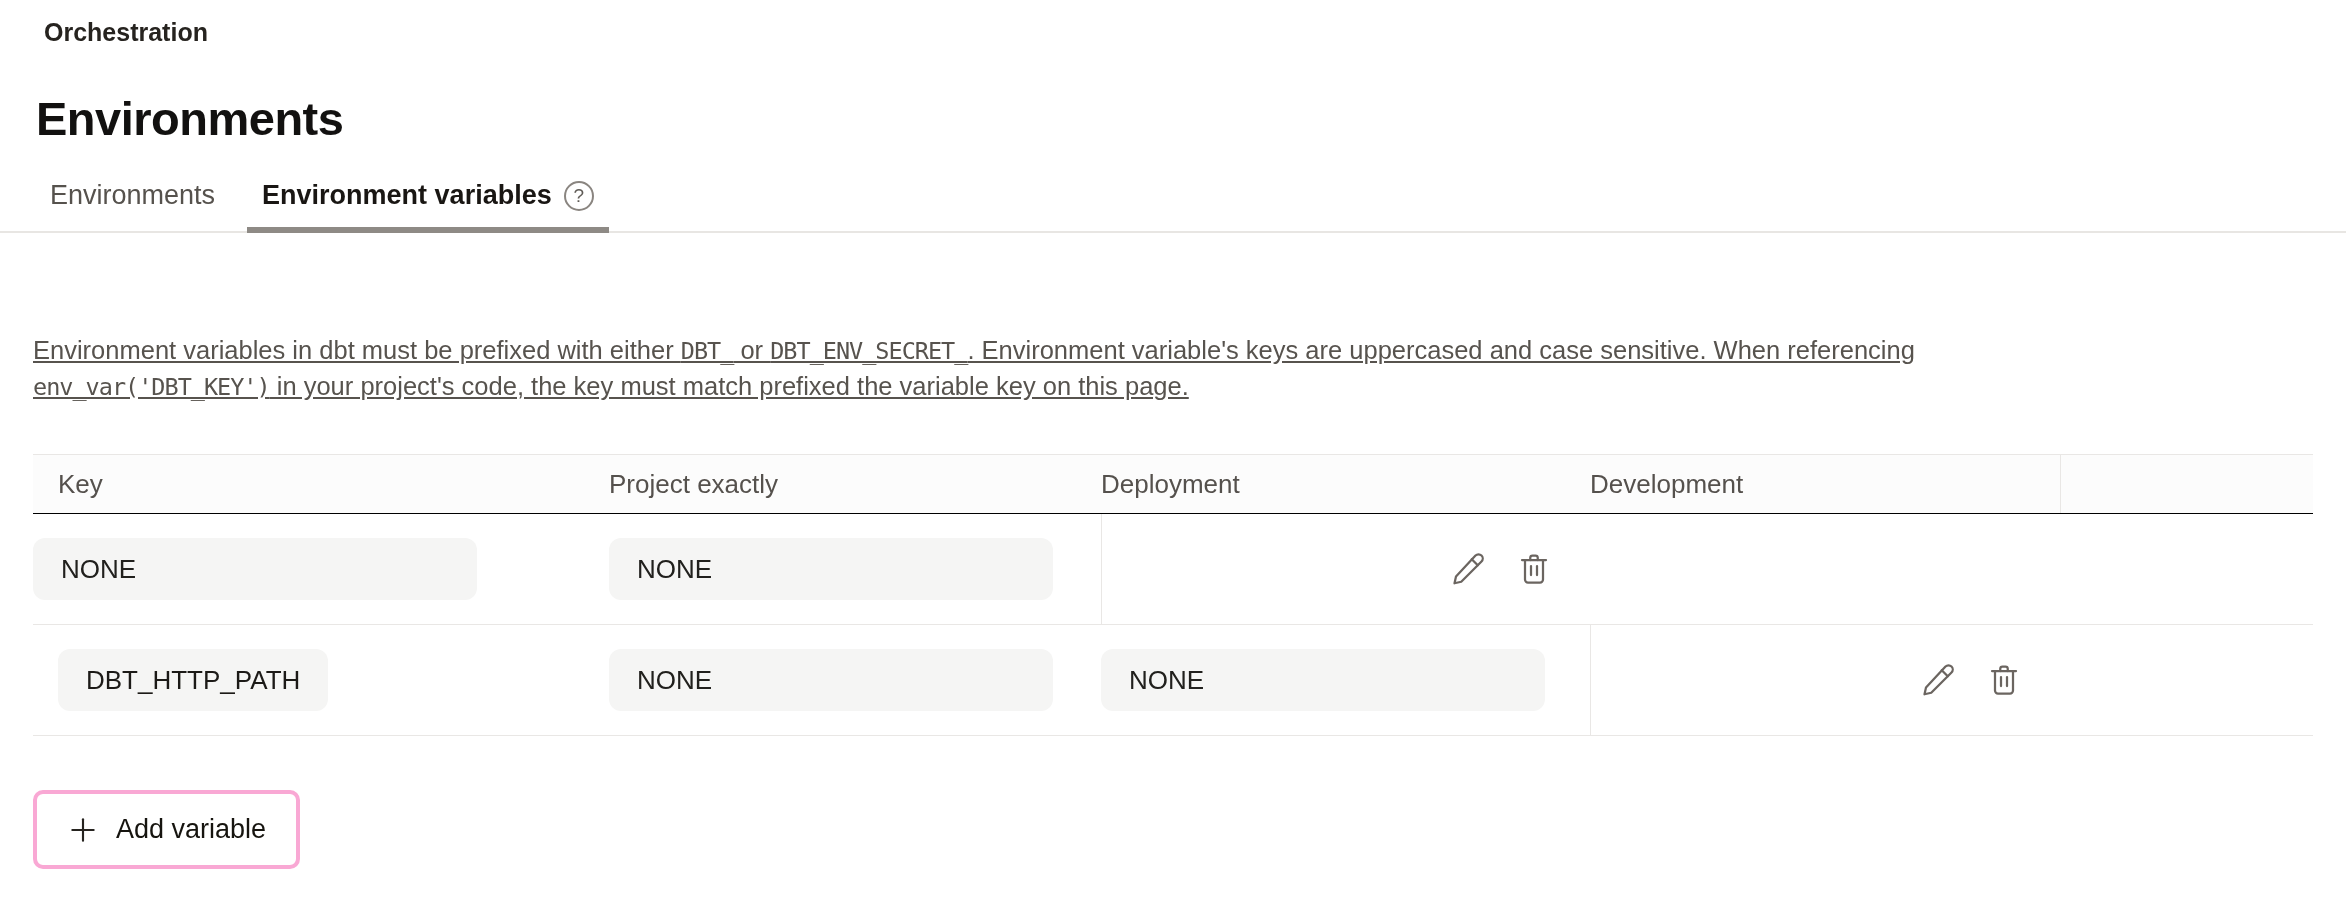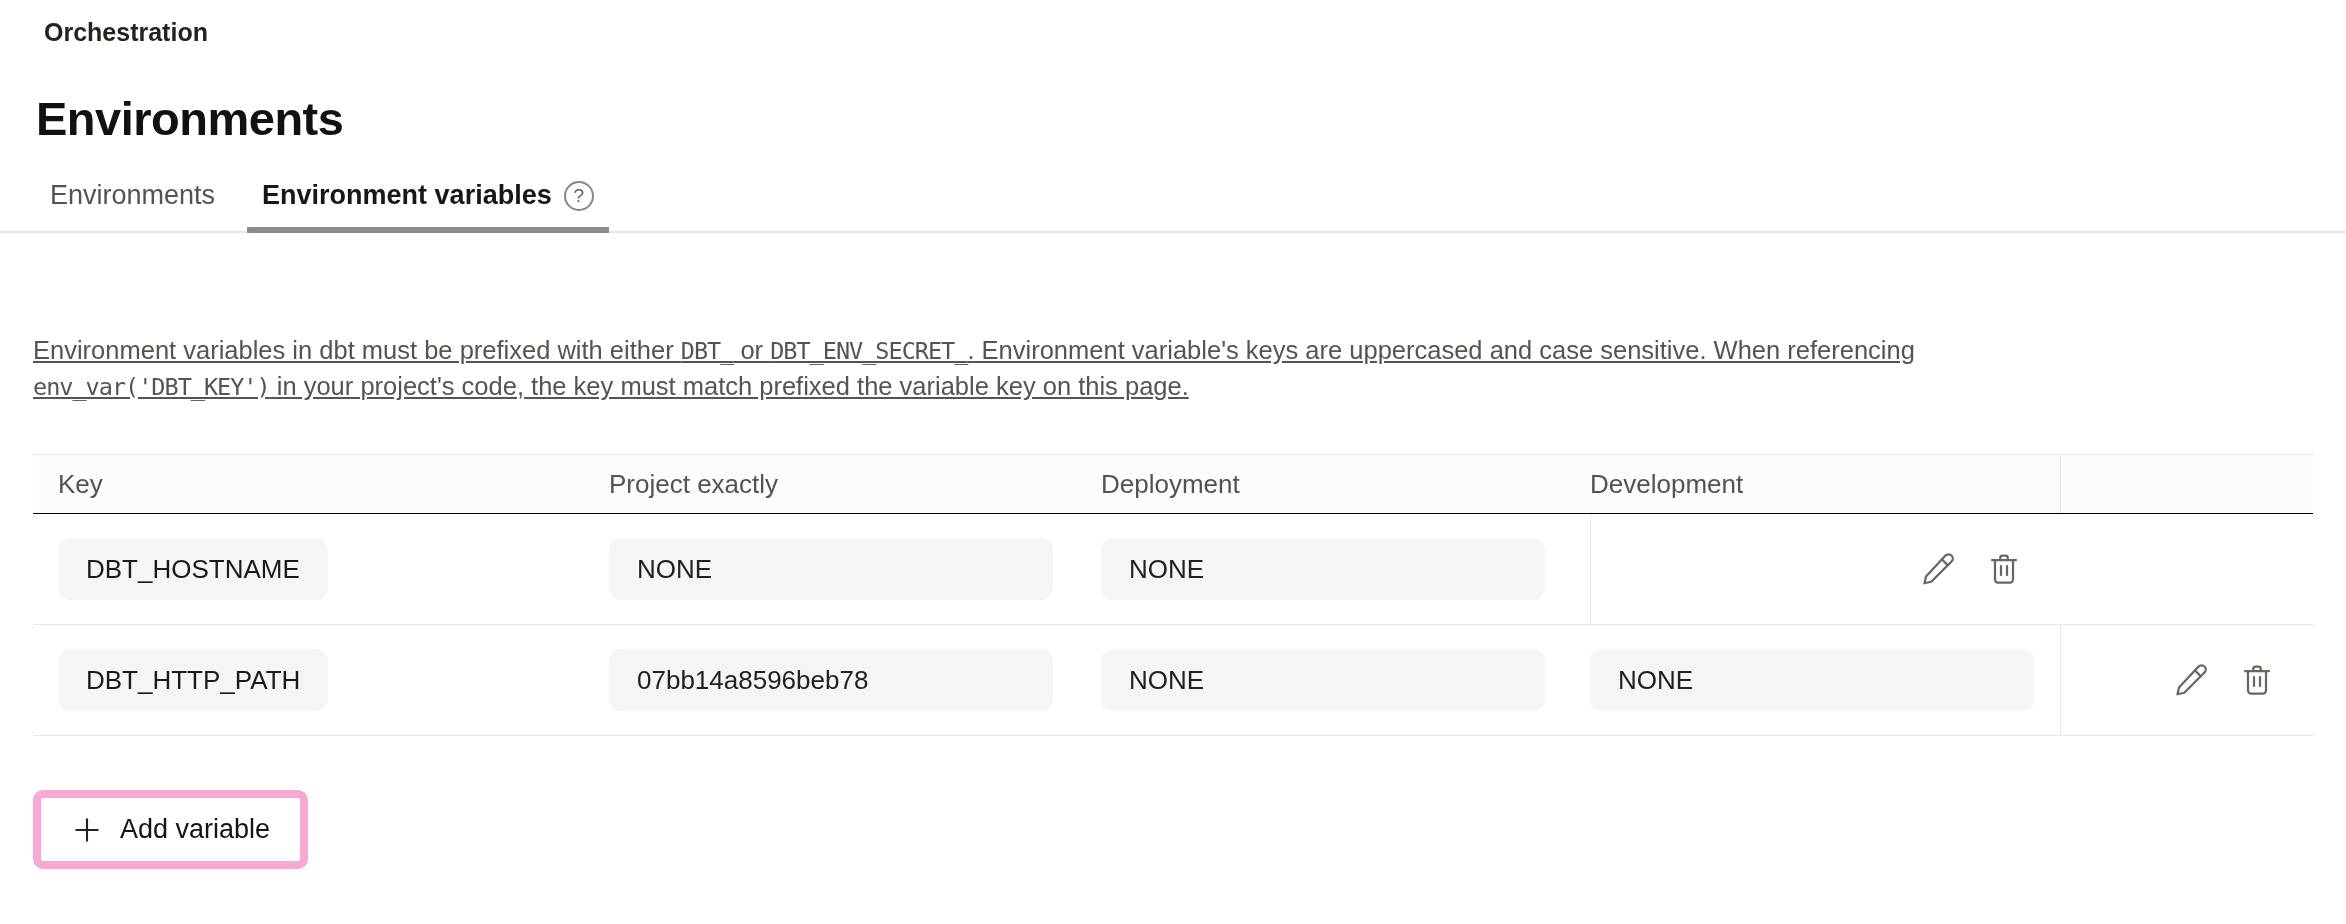--- a/index.html
+++ b/index.html
@@ -32,21 +32,21 @@
   .td-key { padding-left:25px; }
   .chip { display:inline-flex; align-items:center; height:62px; background:#f5f5f4; border-radius:12px;
           padding:0 28px; font-size:26px; color:#21201d; }
   .chip-key { font-weight:500; color:#1c1a17; }
   .chip-value { width:444px; }
   .td-actions { display:flex; align-items:center; justify-content:flex-end; gap:30px; padding-right:38px; }
   .icon-btn { display:inline-flex; cursor:pointer; color:#6b6560; }
   .icon-btn svg { display:block; }
 
   .add-btn { display:inline-flex; align-items:center; gap:17px; margin:54px 0 12px 33px; height:79px; padding:0 30px;
-             background:#ffffff; border:8px solid #f9a8d4; border-radius:10px; font-family:"Liberation Sans", sans-serif;
+             background:#ffffff; border:4px solid #f9a8d4; border-radius:10px; font-family:"Liberation Sans", sans-serif;
              font-size:27px; font-weight:500; color:#16140f; cursor:pointer; }
   .add-btn svg { display:block; color:#26231f; }
 </style>
 </head>
 <body>
 
 <div>
 
   <div class="breadcrumb">
     <span>Orchestration</span>
@@ -70,23 +70,20 @@
   <div class="env-table">
     <div class="thead">
       <div class="th th-key">Key</div>
       <div class="th">Project exactly</div>
       <div class="th">Deployment</div>
       <div class="th">Development</div>
       <div class="th th-actions"></div>
     </div>
     <div id="table-body">
   <div class="tr">
-    <div class="td td-key">
-      <span class="chip chip-key">DBT_HOSTNAME</span>
-    </div>
     <div class="td">
       <span class="chip chip-value">NONE</span>
     </div>
     <div class="td">
       <span class="chip chip-value">NONE</span>
     </div>
     <div class="td td-actions">
       <span class="icon-btn">
         <svg width="36" height="36" viewBox="0 0 24 24" fill="none" stroke="currentColor" stroke-width="1.5" stroke-linecap="round" stroke-linejoin="round">
           <path d="M17 3a2.828 2.828 0 1 1 4 4L7.5 20.5 3 21.5l1-4.5L17 3z"></path>
@@ -101,23 +98,20 @@
           <line x1="10" y1="10" x2="10" y2="16"></line>
           <line x1="14" y1="10" x2="14" y2="16"></line>
         </svg>
       </span>
     </div>
   </div>
 
   <div class="tr">
     <div class="td td-key">
       <span class="chip chip-key">DBT_HTTP_PATH</span>
-    </div>
-    <div class="td">
-      <span class="chip chip-value">07bb14a8596beb78</span>
     </div>
     <div class="td">
       <span class="chip chip-value">NONE</span>
     </div>
     <div class="td">
       <span class="chip chip-value">NONE</span>
     </div>
     <div class="td td-actions">
       <span class="icon-btn">
         <svg width="36" height="36" viewBox="0 0 24 24" fill="none" stroke="currentColor" stroke-width="1.5" stroke-linecap="round" stroke-linejoin="round">

